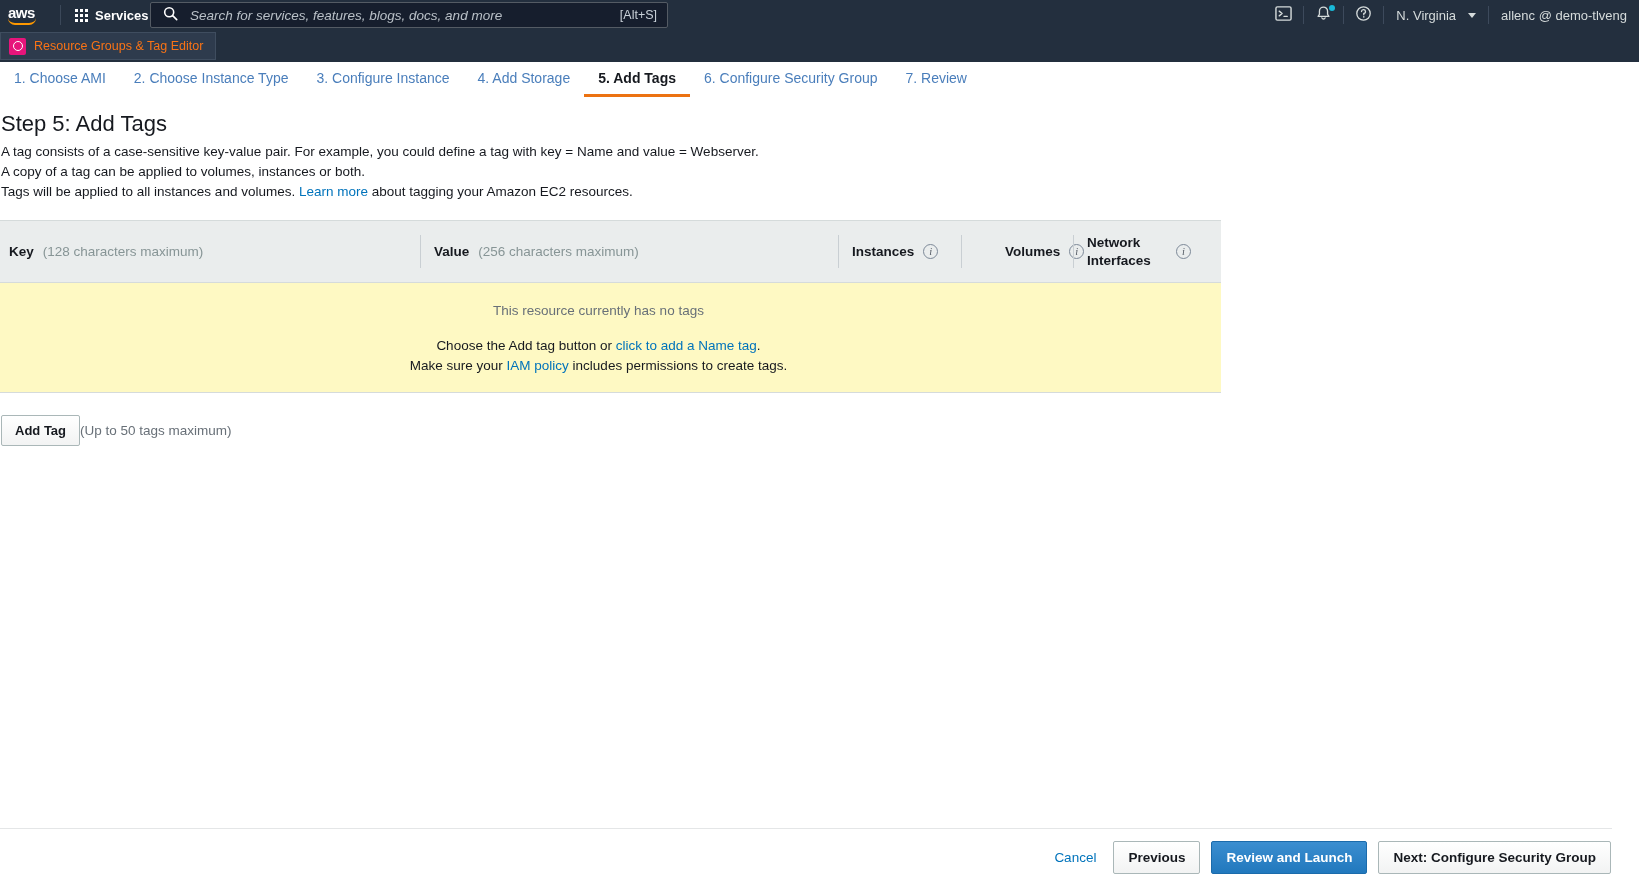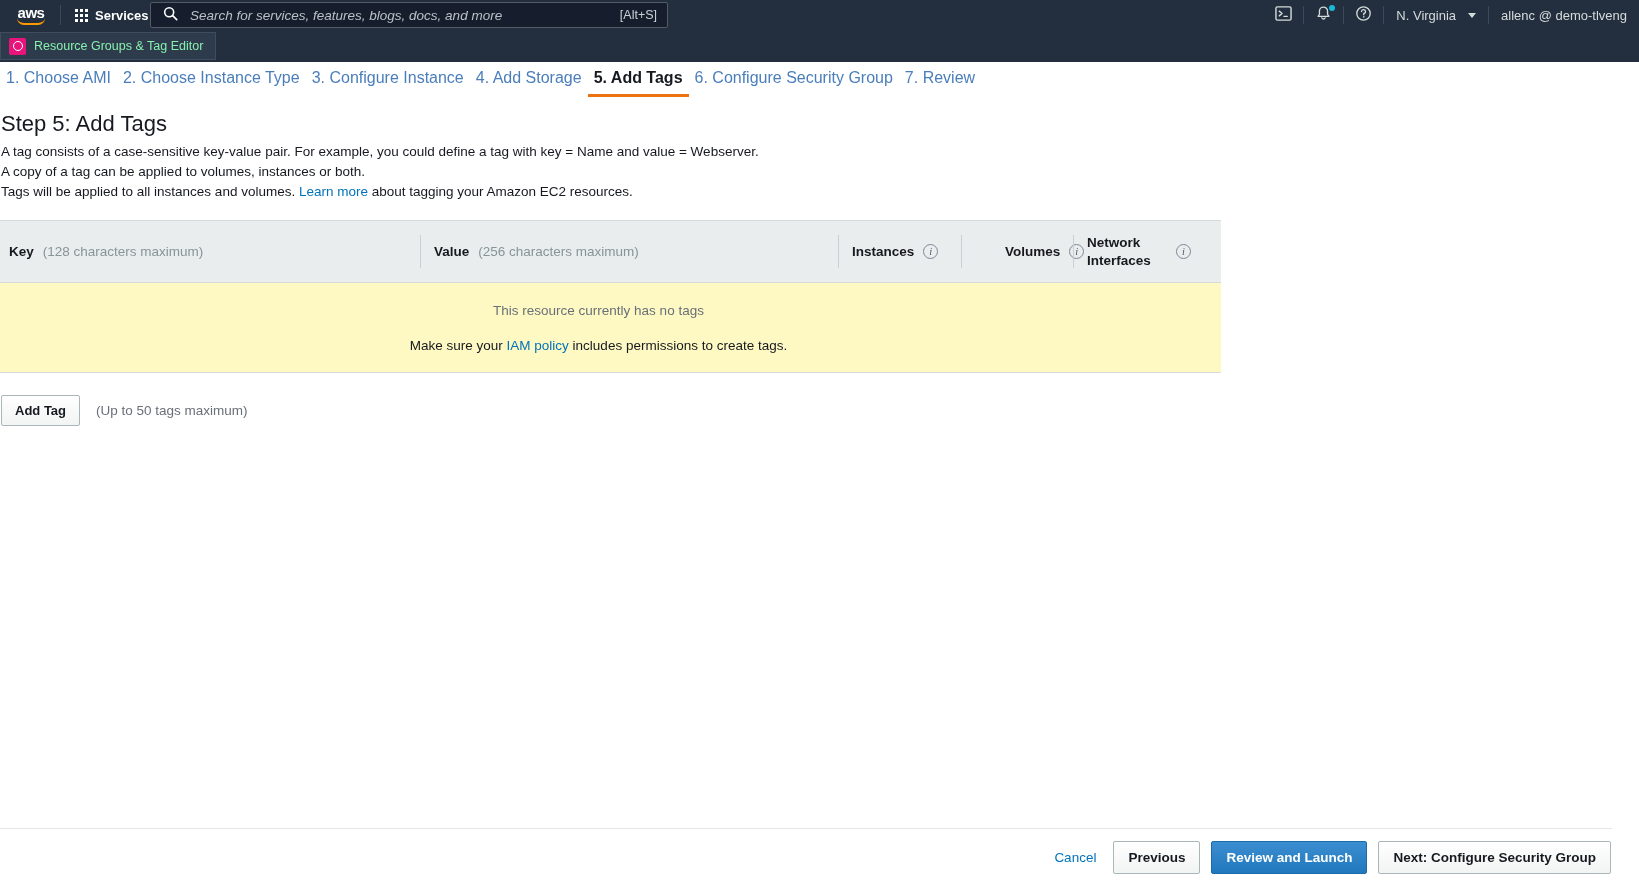--- a/index.html
+++ b/index.html
@@ -13,21 +13,21 @@
 
   
   .aws-topbar {
     position: absolute; top: 0; left: 0;
     width: 1639px; height: 30px;
     background: #232f3e;
     display: flex; align-items: center;
   }
   .aws-logo {
     width: 46px; margin-left: 8px;
-    display: flex; flex-direction: column; align-items: center;
+    display: flex; flex-direction: column; align-items: flex-start;
     cursor: pointer;
   }
   .aws-logo .word {
     color: #ffffff; font-size: 15px; font-weight: bold;
     letter-spacing: -0.5px; line-height: 13px;
   }
   .aws-logo .smile {
     width: 28px; height: 7px; margin-top: -1px;
     border-bottom: 2.5px solid #ff9900;
     border-radius: 0 0 14px 14px;
@@ -104,33 +104,33 @@
   .pinned-service .svc-icon {
     width: 17px; height: 17px; background: #e7157b;
     border-radius: 2px; flex: none;
     display: flex; align-items: center; justify-content: center;
   }
   .pinned-service .svc-icon .ring {
     width: 10px; height: 10px; border: 1.6px solid #ffffff;
     border-radius: 50%;
   }
   .pinned-service .svc-label {
-    color: #86efac; font-size: 12.5px; white-space: nowrap;
+    color: #f97316; font-size: 12.5px; white-space: nowrap;
   }
 
   
   .wizard-steps {
     position: absolute; top: 62px; left: 0;
     width: 1639px; height: 35px;
     background: #ffffff;
     display: flex; align-items: stretch;
   }
   .wstep {
     display: flex; align-items: center; justify-content: center;
-    padding: 0 6px; font-size: 16px; color: #4a7ebb;
+    padding: 0 14px; font-size: 14px; color: #4a7ebb;
     border-bottom: 3px solid transparent; cursor: pointer;
     white-space: nowrap;
   }
   .wstep.active {
     color: #16191f; font-weight: bold; border-bottom-color: #ec7211;
     cursor: default;
   }
 
   
   .content { position: absolute; top: 97px; left: 0; width: 1639px; }
@@ -183,21 +183,21 @@
 
   .tag-empty {
     padding: 20px 0 16px 0; text-align: center; width: 1197px;
   }
   .empty-note {
     font-size: 13.5px; color: #687078; margin-bottom: 18px;
   }
   .empty-help { font-size: 13.5px; color: #16191f; line-height: 20px; }
 
   .addtag-row {
-    display: flex; align-items: center; gap: 16px; margin-top: 22px;
+    display: flex; align-items: center; gap: 0; margin-top: 22px;
     padding-left: 1px;
   }
   .btn {
     font-family: "Liberation Sans", sans-serif;
     font-size: 13px; font-weight: bold;
     border-radius: 2px; cursor: pointer;
     padding: 7px 13px; line-height: 15px;
   }
   .btn-secondary {
     background: linear-gradient(to bottom, #ffffff, #f2f3f3);
@@ -345,20 +345,21 @@
         <span class="info-i">i</span>
       </div>
       <div class="th th-netif">
         <span class="th-label">Network Interfaces</span>
         <span class="info-i">i</span>
       </div>
     </div>
 
     <div class="tag-empty">
       <div class="empty-note">This resource currently has no tags</div>
+      <div class="empty-help"><span>Choose the Add tag button or </span><a class="link">click to add a Name tag</a><span>.</span></div>
       <div class="empty-help"><span>Make sure your </span><a class="link">IAM policy</a><span> includes permissions to create tags.</span></div>
     </div>
   </div>
 
   <div class="addtag-row">
     <button class="btn btn-secondary">Add Tag</button>
     <span class="max-note">(Up to 50 tags maximum)</span>
   </div>
 </div>
 

